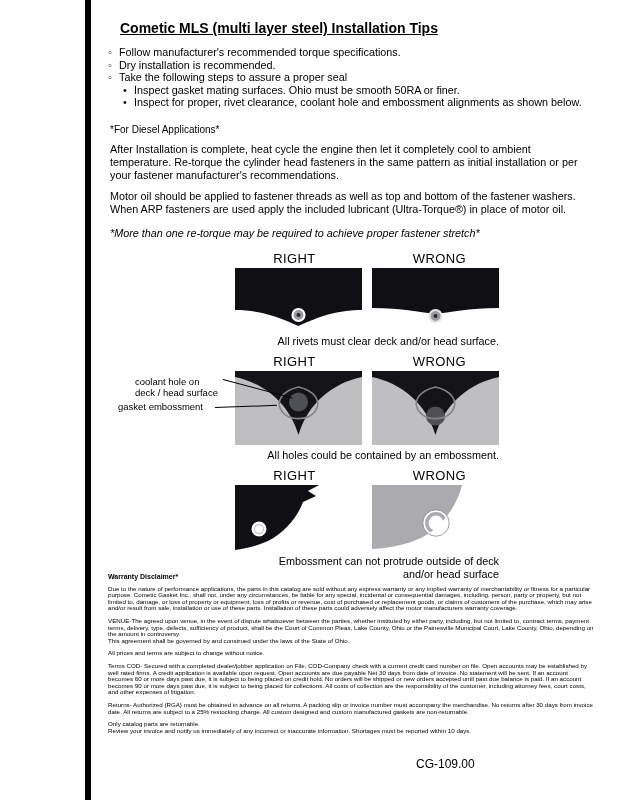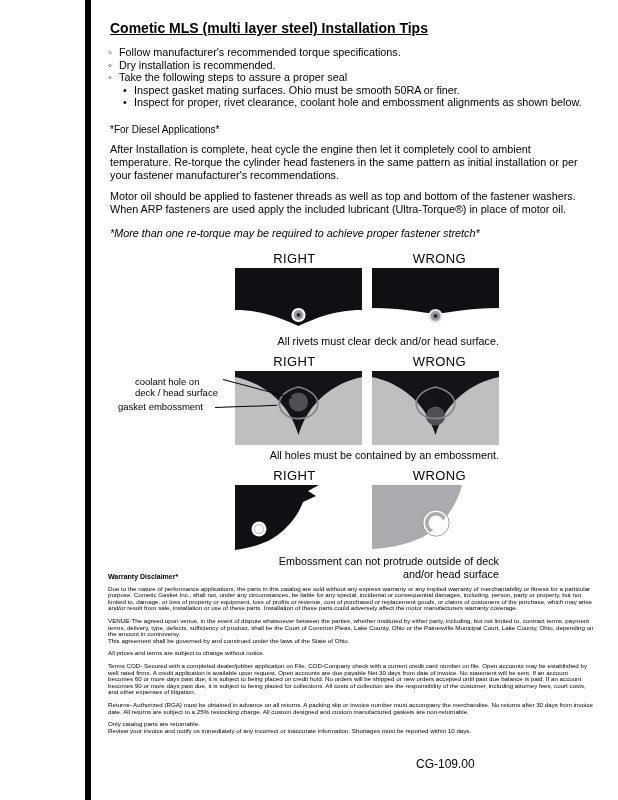--- a/index.html
+++ b/index.html
@@ -1,19 +1,19 @@
 <!DOCTYPE html>
 <html><head>
 <meta charset="utf-8">
 <style>
   html,body{margin:0;padding:0;background:#ffffff;}
   .page{position:relative;width:618px;height:800px;background:#ffffff;font-family:"Liberation Sans",sans-serif;color:#000;overflow:hidden;}
   .spine{position:absolute;left:85px;top:0;width:6px;height:800px;background:#000;}
   .content{position:absolute;left:108px;top:12px;width:488px;}
-  .title{font-size:14px;font-weight:bold;text-decoration:underline;margin:8px 0 10px 2px;}
+  .title{font-size:14px;font-weight:bold;text-decoration:underline;margin:8px 0 10px 12px;}
   .bullet-row{display:flex;font-size:10.8px;line-height:12.6px;}
   .bullet-row .marker{flex:0 0 11px;width:11px;}
   .sub{margin-left:15px;}
   .diesel-heading{font-size:10px;font-weight:normal;margin:15px 0 0 2px;}
   .para{font-size:10.8px;line-height:13px;margin:8px 0 0 2px;width:470px;}
   .note{font-size:10.8px;margin:11px 0 0 2px;font-style:italic;}
   .figure{position:relative;margin-left:127px;width:264px;}
   .fig1{margin-top:12px;}
   .fig2{margin-top:7px;}
   .fig3{margin-top:7px;}
@@ -111,21 +111,21 @@
           <path d="M63.5,16 C79,19.5 87.5,30 80,40.5 C73,50 54,50 47,40.5 C39.5,30 48,19.5 63.5,16 Z" fill="none" stroke="#84848a" stroke-width="1.6"></path>
           <circle cx="63.5" cy="31" r="9.5" fill="#4f4f56"></circle>
         </svg>
         <svg width="127" height="74" viewBox="0 0 127 74">
           <rect width="127" height="74" fill="#bfbfc1"></rect>
           <path d="M0,0 L127,0 L127,6 C98,12 73,32 63.5,64 C54,32 29,12 0,6 Z" fill="#141418"></path>
           <circle cx="63.5" cy="45" r="9.5" fill="#4f4f56"></circle>
           <path d="M63.5,16 C79,19.5 87.5,30 80,40.5 C73,50 54,50 47,40.5 C39.5,30 48,19.5 63.5,16 Z" fill="none" stroke="#84848a" stroke-width="1.6"></path>
         </svg>
       </div>
-      <div class="fig-caption">All holes must be contained by an embossment.</div>
+      <div class="fig-caption">All holes could be contained by an embossment.</div>
     </div>
 
     <div class="figure fig3">
       <div class="fig-headers">
         <div class="fig-header">RIGHT</div>
         <div class="fig-header">WRONG</div>
       </div>
       <div class="fig-panels">
         <svg width="127" height="66" viewBox="0 0 127 66">
           <rect width="127" height="66" fill="#ffffff"></rect>

